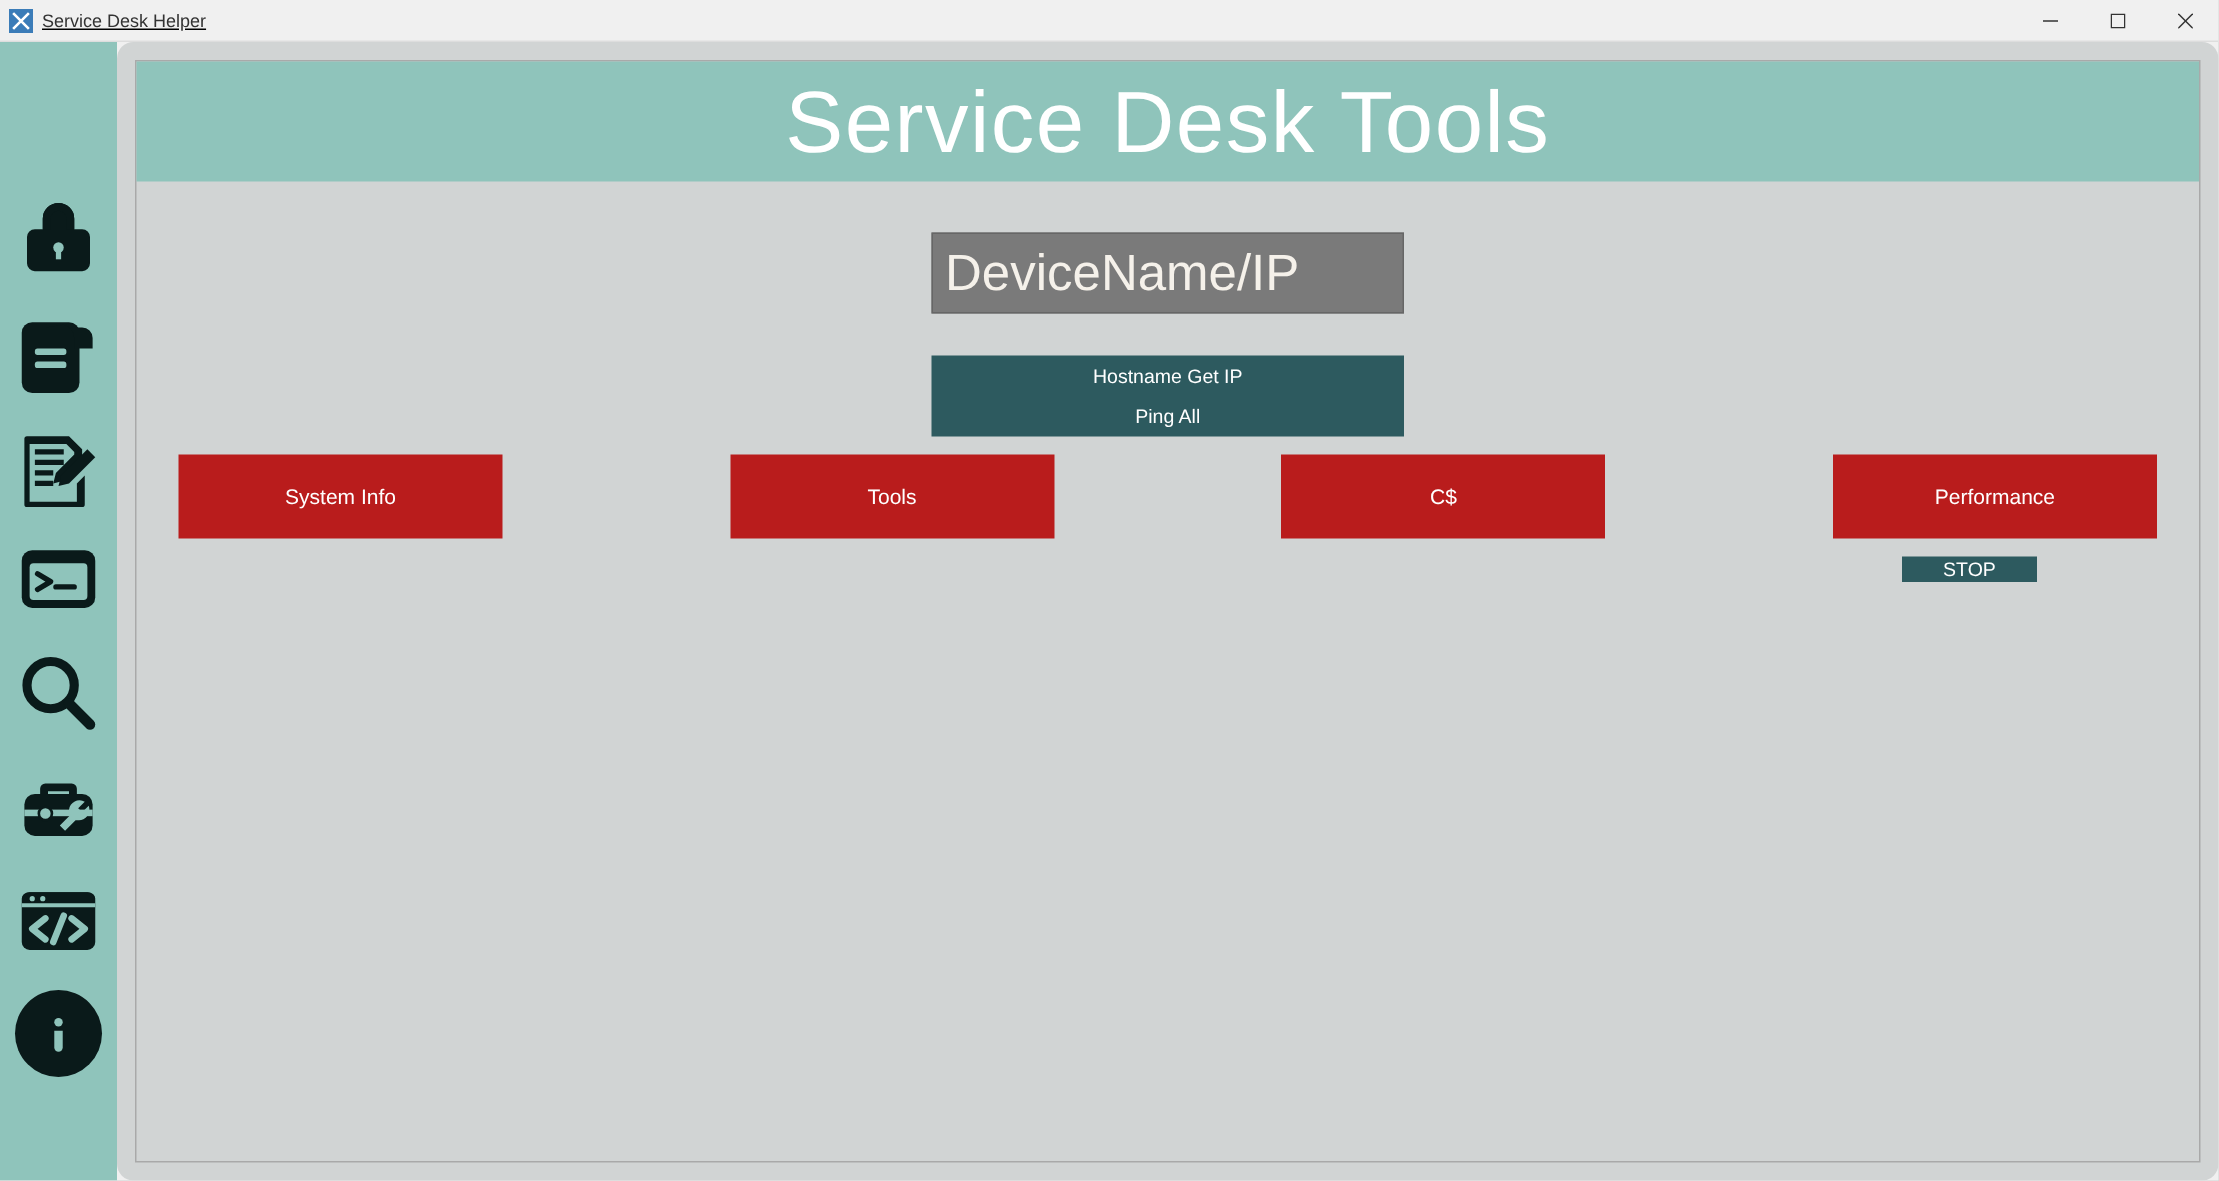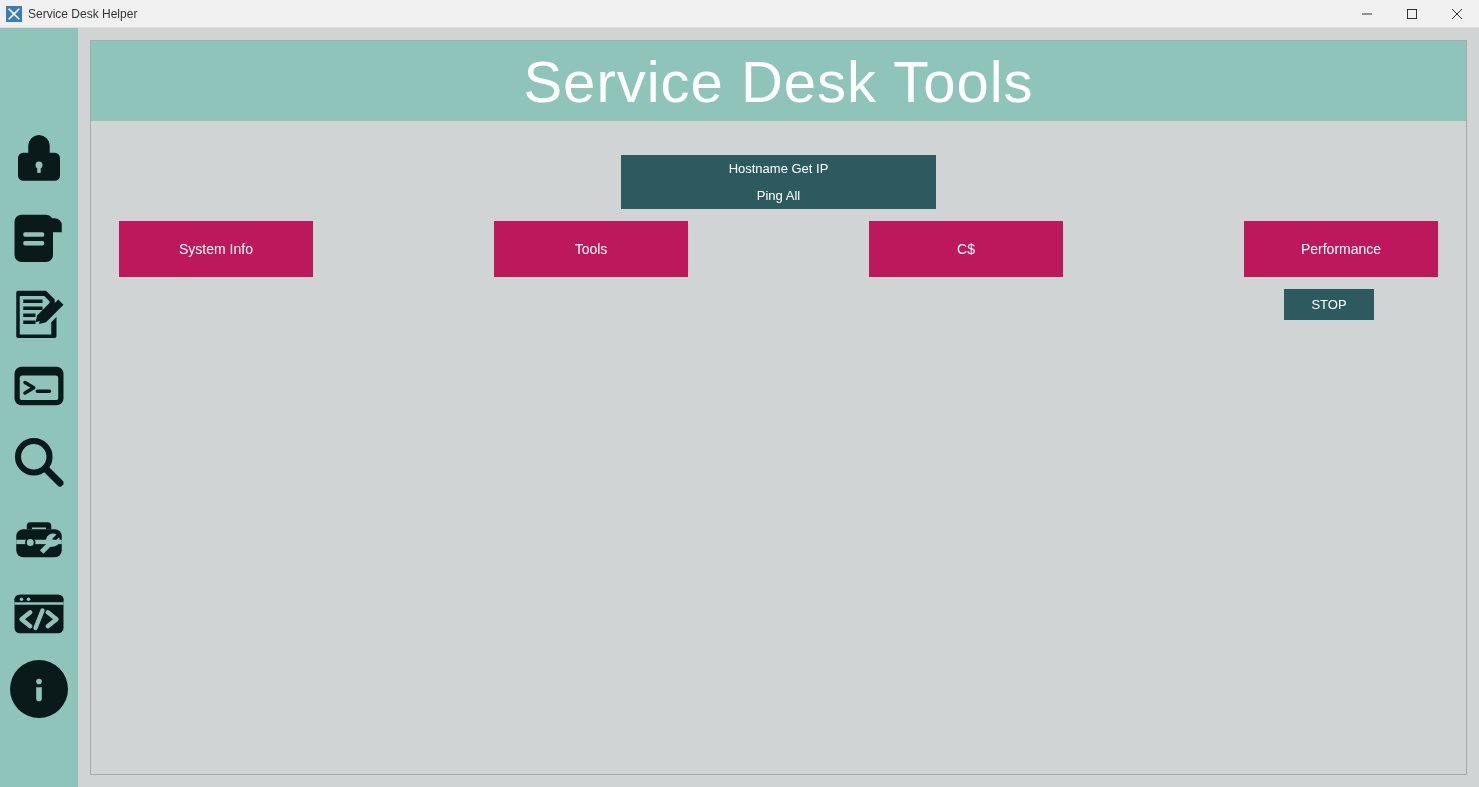--- a/index.html
+++ b/index.html
@@ -1,47 +1,47 @@
 <!DOCTYPE html>
 <html><head>
   <meta charset="utf-8">
   <style>
     * { margin: 0; padding: 0; box-sizing: border-box; font-family: 'Segoe UI', Tahoma, sans-serif; }
     body { width: 1479px; height: 787px; background: #f0f0f0; overflow: hidden; }
     
-    .titlebar { height: 28px; background: #f0f0f0; display: flex; align-items: center; border-bottom: 1px solid #ddd; }
+    .titlebar { height: 28px; background: #f0f0f0; display: flex; align-items: center; border-bottom: 1px solid #ddd; text-decoration: underline; }
     .titlebar .app-icon { width: 16px; height: 16px; margin: 0 6px; background: #3b7cb8; display: inline-flex; align-items: center; justify-content: center; }
     .titlebar .app-icon svg { width: 14px; height: 14px; }
     .titlebar .title { font-size: 12px; color: #333; }
     .titlebar .spacer { flex: 1; }
     .winbtn { width: 45px; height: 28px; display: flex; align-items: center; justify-content: center; cursor: pointer; }
     .winbtn svg { width: 10px; height: 10px; stroke: #333; }
     
     .app-body { display: flex; height: calc(100% - 28px); }
     .sidebar { width: 78px; background: #8fc4bb; display: flex; flex-direction: column; align-items: center; padding-top: 100px; gap: 16px; }
     .sidebar-item { width: 60px; height: 60px; display: flex; align-items: center; justify-content: center; cursor: pointer; }
     .sidebar-item svg { width: 56px; height: 56px; fill: #0a1a1a; }
     .sidebar-item.circle-bg { background: #0a1a1a; border-radius: 50%; width: 58px; height: 58px; }
     .sidebar-item.circle-bg svg { fill: #8fc4bb; width: 30px; height: 30px; }
     
-    .main { flex: 1; background: #d1d4d4; display: flex; flex-direction: column; padding: 12px; }
+    .main { flex: 1; background: #d1d4d4; display: flex; flex-direction: column; padding: 12px; border-radius: 11px; }
     .panel { border: 1px solid #a9a9a9; background: #d1d4d4; height: 100%; display: flex; flex-direction: column; }
     .header-banner { background: #8fc4bb; height: 80px; display: flex; align-items: center; justify-content: center; }
     .header-banner h1 { color: #fff; font-size: 58px; font-weight: 300; letter-spacing: 1px; }
     
     .input-block { width: 315px; margin: 34px auto 0 auto; }
     .device-input { width: 100%; height: 54px; background: #7a7a7a; color: #f5f1ea; font-size: 34px; font-weight: 400; border: 1px solid #666; padding: 0 8px; outline: none; }
     .device-input::placeholder { color: #f5f1ea; }
-    .sub-btns { background: #2d5a5f; display: flex; flex-direction: column; }
+    .sub-btns { background: #2d5a5f; display: flex; flex-direction: column; margin-top: 28px; }
     .sub-btn { color: #fff; font-size: 13px; text-align: center; padding: 6px 0; cursor: pointer; }
     
     .button-row { display: flex; justify-content: space-between; padding: 12px 28px 0 28px; gap: 20px; }
-    .big-btn { background: #be185d; color: #fff; font-size: 14px; width: 194px; height: 56px; display: flex; align-items: center; justify-content: center; cursor: pointer; border: none; }
+    .big-btn { background: #b91c1c; color: #fff; font-size: 14px; width: 216px; height: 56px; display: flex; align-items: center; justify-content: center; cursor: pointer; border: none; }
     .stop-row { display: flex; justify-content: flex-end; padding: 12px 28px 0 28px; }
-    .stop-btn { background: #2d5a5f; color: #fff; font-size: 13px; width: 90px; height: 31px; display: flex; align-items: center; justify-content: center; cursor: pointer; border: none; margin-right: 64px; }
+    .stop-btn { background: #2d5a5f; color: #fff; font-size: 13px; width: 90px; height: 17px; display: flex; align-items: center; justify-content: center; cursor: pointer; border: none; margin-right: 80px; }
   </style>
 </head>
 <body>
 
 <div class="titlebar">
   <span class="app-icon">
     <svg viewBox="0 0 16 16">
         <path fill="#fff" d="M2 2 L14 14 M14 2 L2 14" stroke="#fff" stroke-width="2"></path>
       </svg>
   </span>
@@ -133,20 +133,21 @@
     </div>
   </div>
 
   <div class="main">
     <div class="panel">
       <div class="header-banner">
         <h1>Service Desk Tools</h1>
       </div>
 
       <div class="input-block">
+        <input class="device-input" type="text" placeholder="DeviceName/IP" style="">
         <div class="sub-btns">
           <div class="sub-btn">Hostname Get IP</div>
           <div class="sub-btn">Ping All</div>
         </div>
       </div>
 
       <div class="button-row">
         <button class="big-btn">System Info</button>
         <button class="big-btn">Tools</button>
         <button class="big-btn">C$</button>

